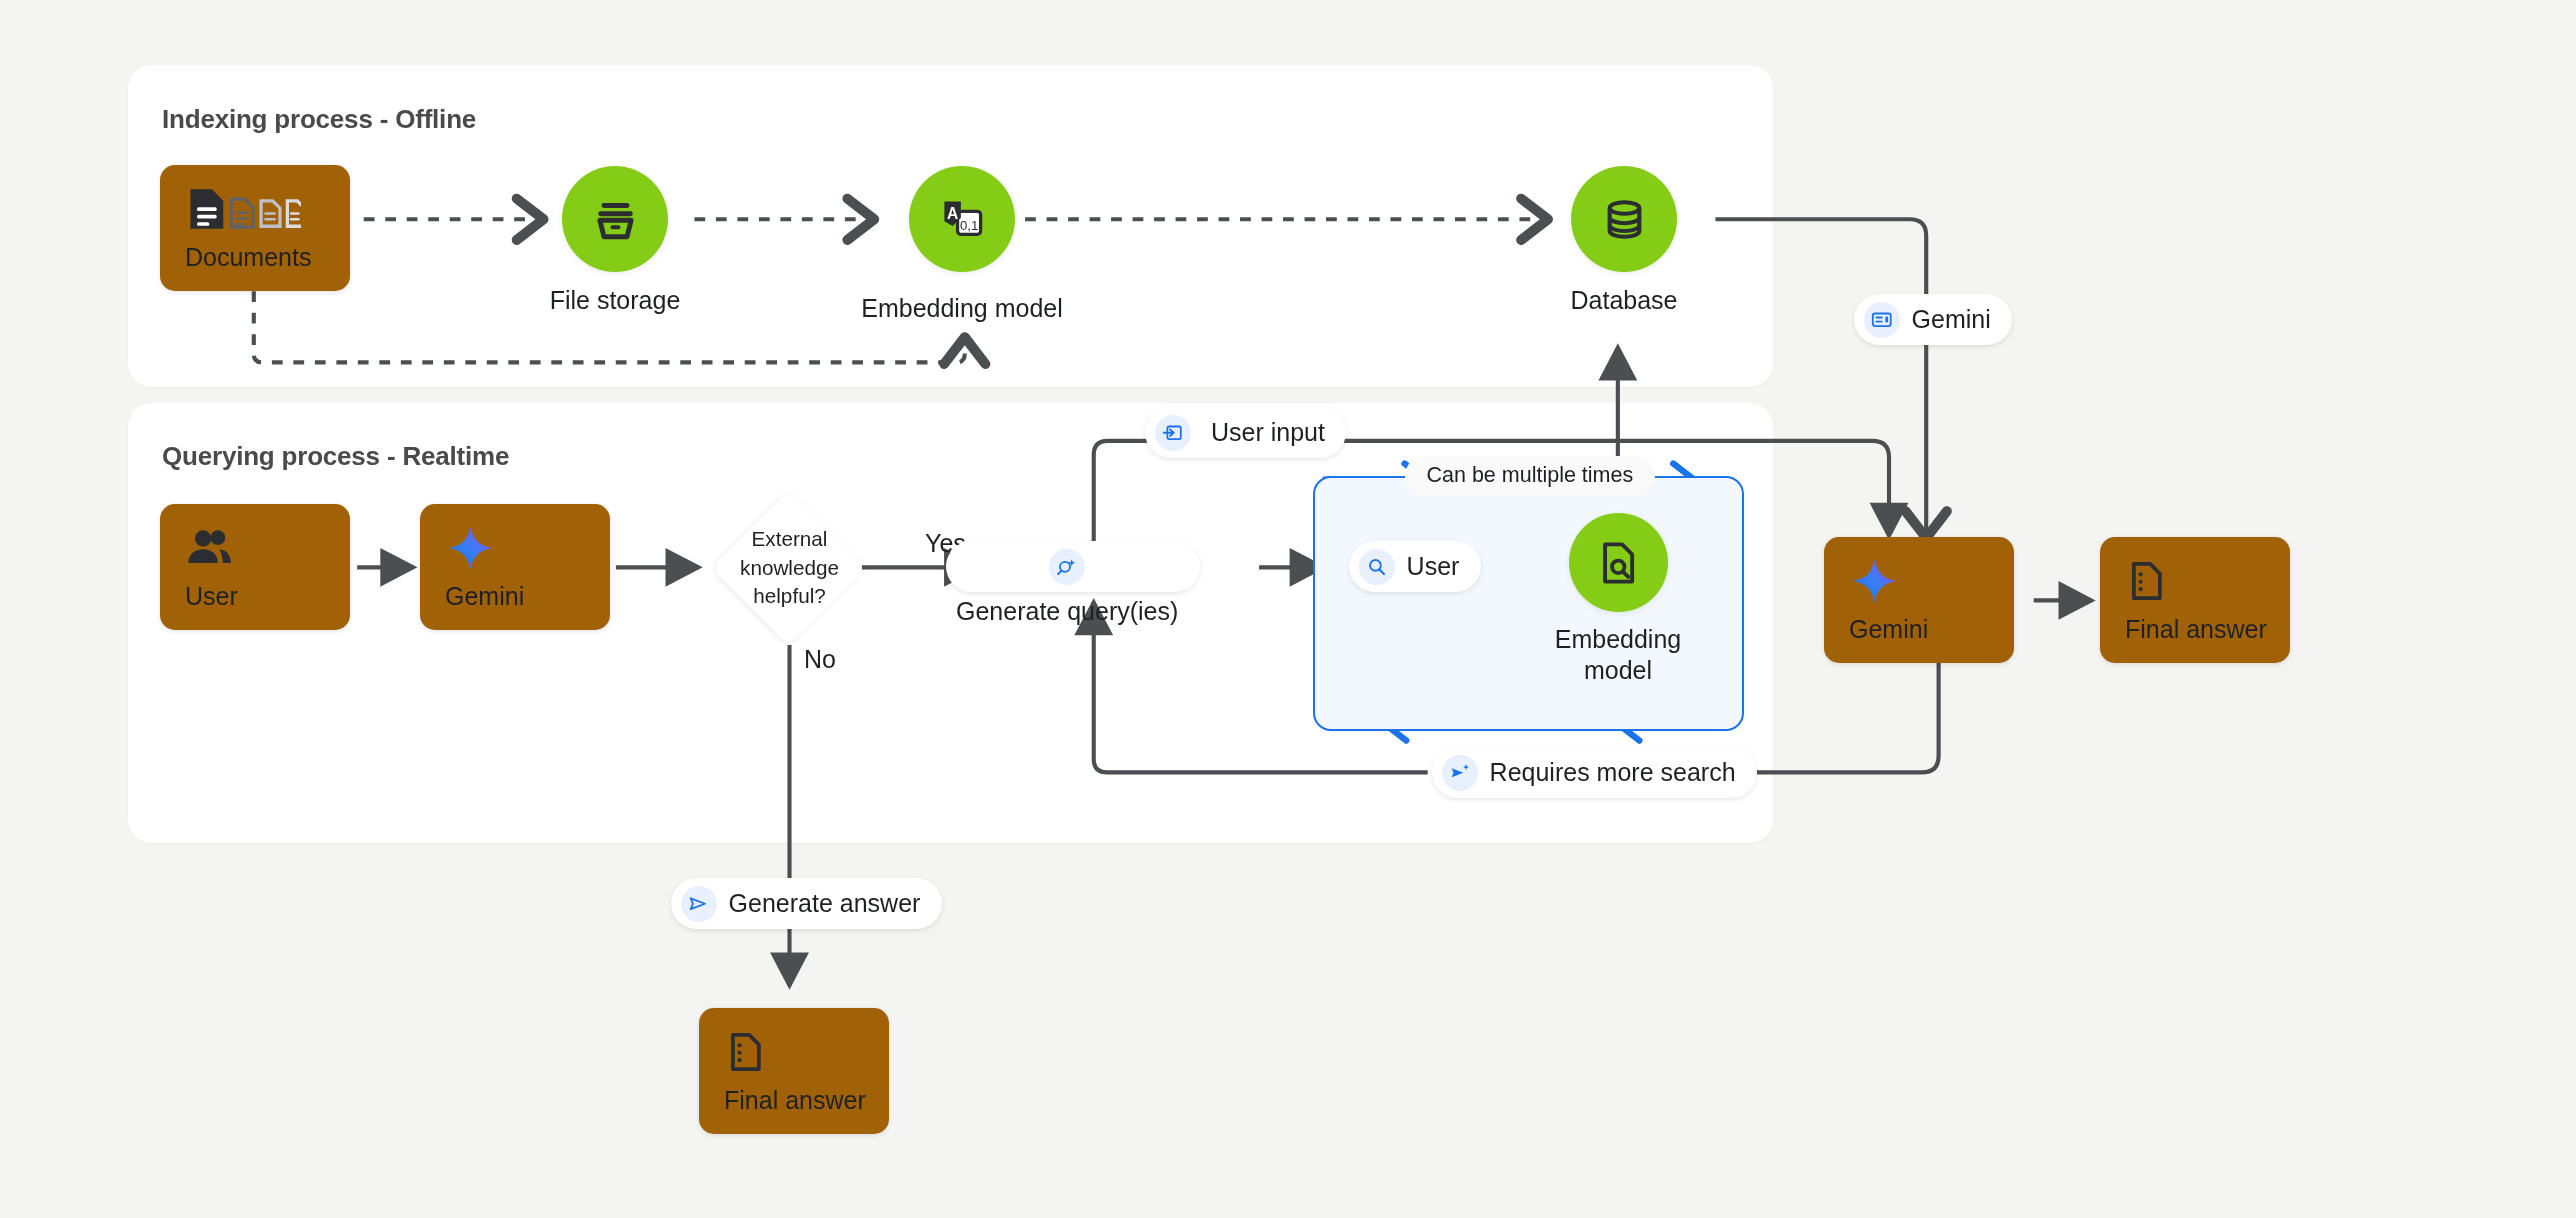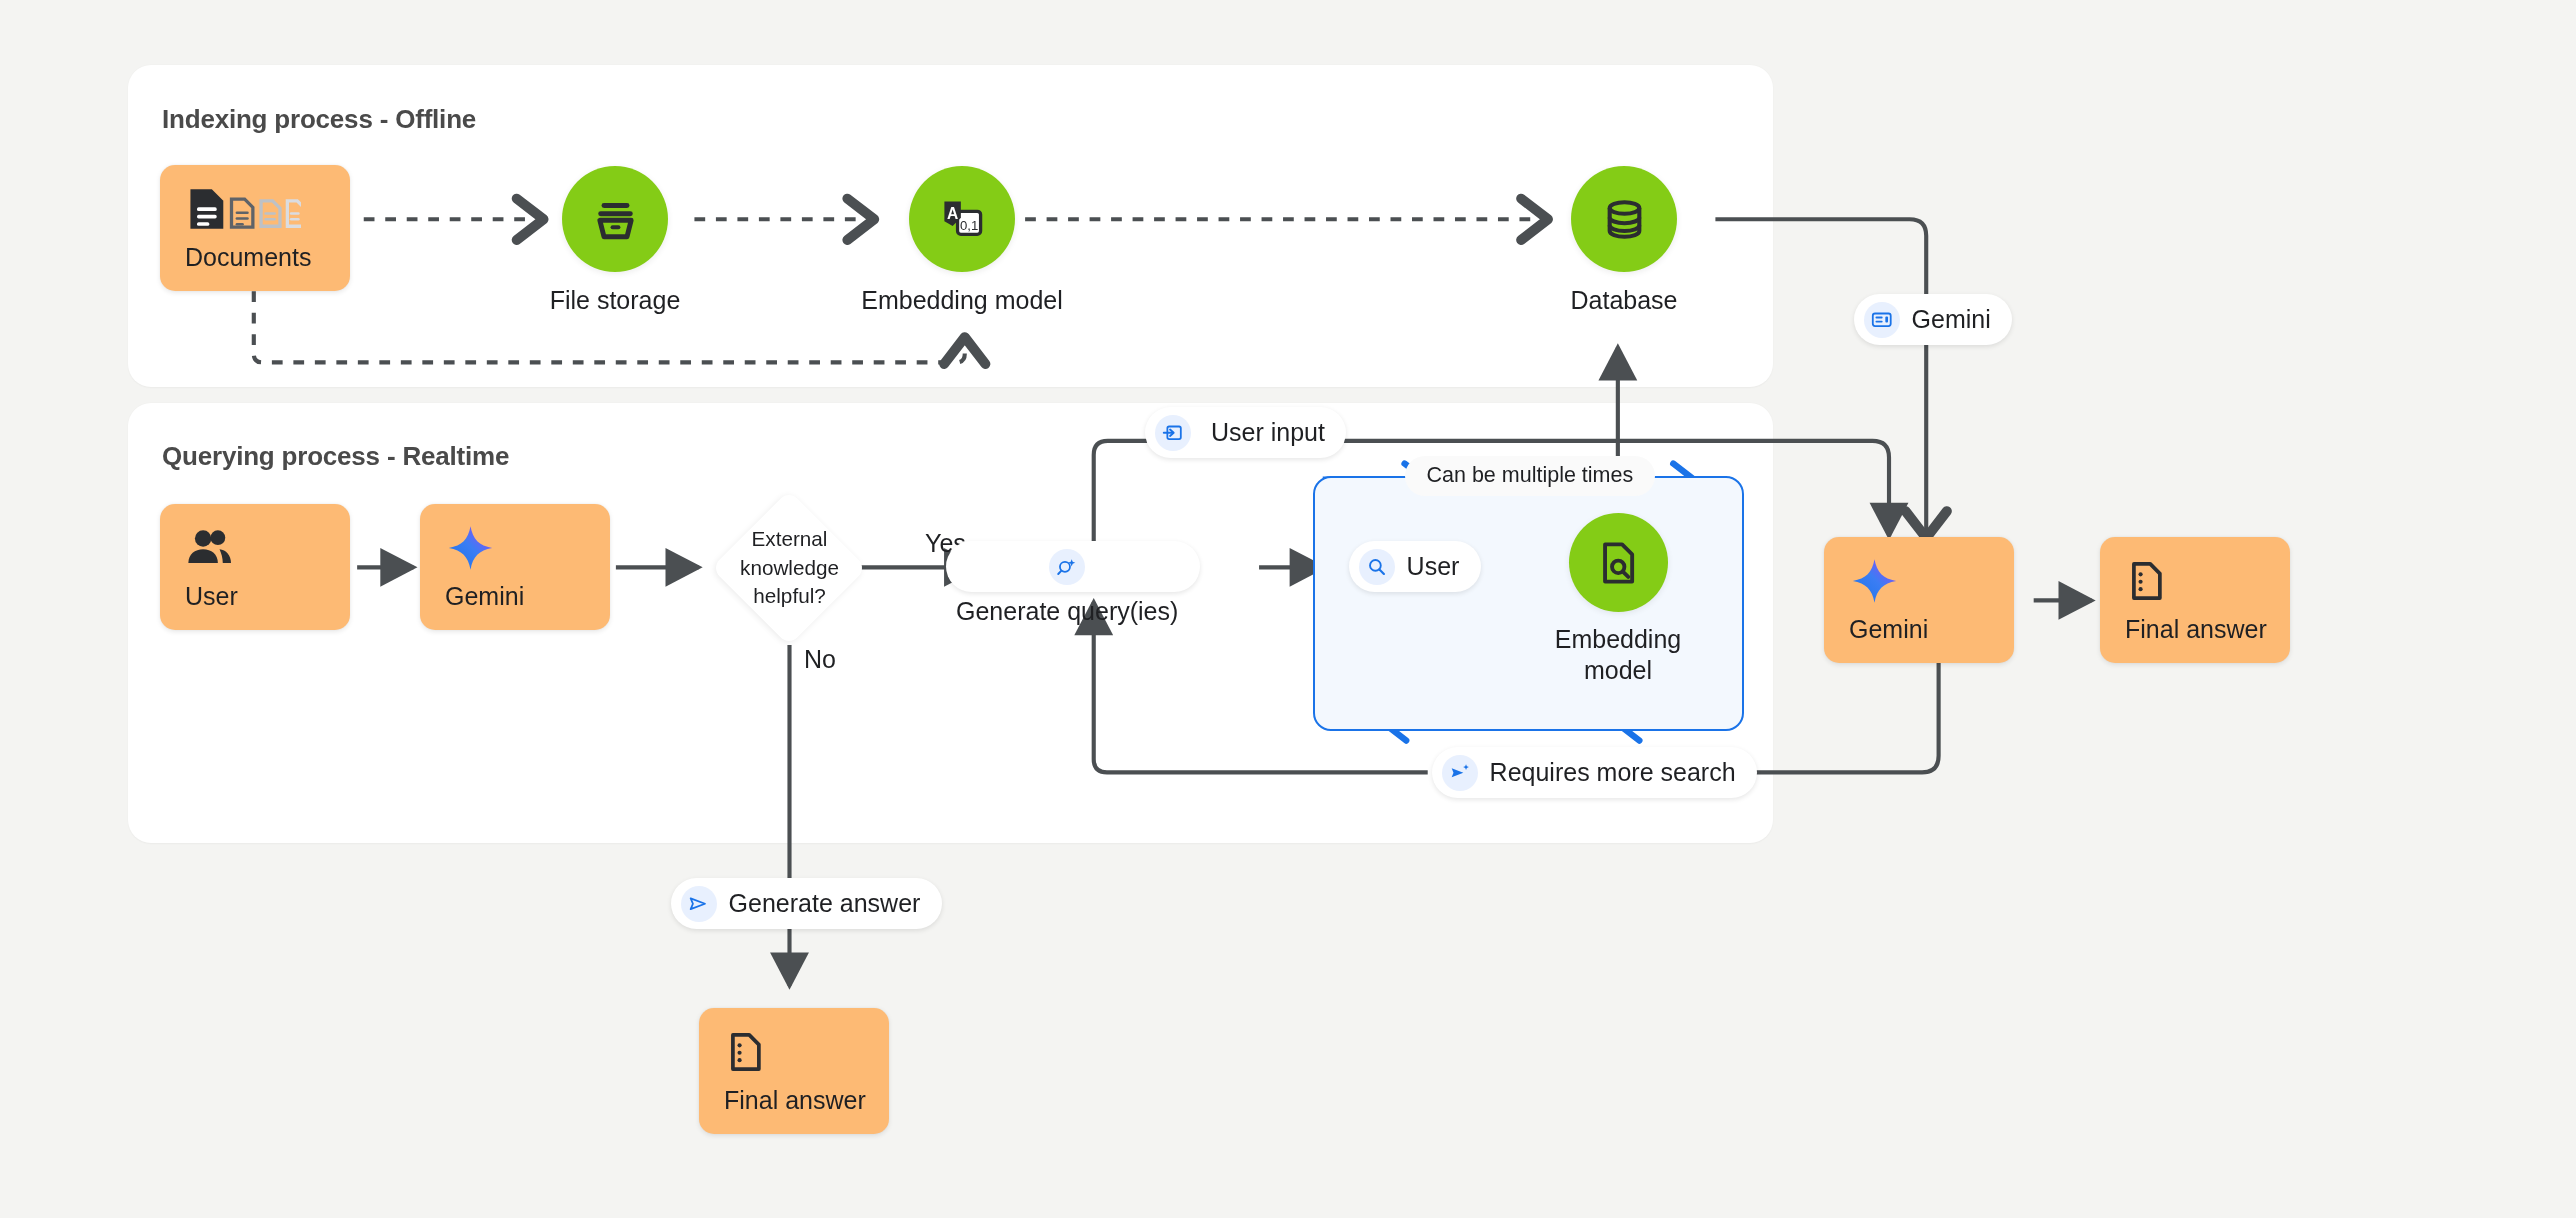--- a/index.html
+++ b/index.html
@@ -17,21 +17,21 @@
     position:absolute;background:#ffffff;border-radius:23px;
     box-shadow:0 0.8px 1.7px rgba(0,0,0,0.04);
   }
   .panel-title{
     position:absolute;color:#4a4a4a;font-size:26px;font-weight:700;
     letter-spacing:-0.2px;white-space:nowrap;
   }
 
   
   .card{
-    position:absolute;background:#fdba74;border-radius:15px;
+    position:absolute;background:#a16207;border-radius:15px;
     box-shadow:0 1.7px 5.8px rgba(0,0,0,0.09),0 0 0 0.8px rgba(0,0,0,0.015);
     display:flex;flex-direction:column;justify-content:center;
     padding:0 0 0 25px;box-sizing:border-box;
   }
   .card .ic{height:48px;display:flex;align-items:center;}
   .card .lbl{font-size:25px;color:#1f2023;margin-top:10px;white-space:nowrap;}
 
   
   .circ{
     position:absolute;border-radius:50%;background:#84cc16;
@@ -198,21 +198,21 @@
   <div class="circ-label" style="left:491px;top:285px;width:248px;">File storage</div>
 
   <div class="circ" style="left:909px;top:166px;width:106px;height:106px;">
     <svg width="51" height="51" viewBox="0 0 62 62">
       <rect x="25" y="21" width="28" height="28" rx="4" fill="#fff" stroke="#2b2d30" stroke-width="4"></rect>
       <text x="39" y="44" font-family="Liberation Sans, sans-serif" font-size="16" fill="#2b2d30" text-anchor="middle">0,1</text>
       <path d="M9,9 h20 v20 l-10,10 l-10,-6 z" fill="#2b2d30"></path>
       <text x="19" y="30" font-family="Liberation Sans, sans-serif" font-size="19" font-weight="bold" fill="#fff" text-anchor="middle">A</text>
     </svg>
   </div>
-  <div class="circ-label" style="left:838px;top:285px;width:248px;">Embedding model</div>
+  <div class="circ-label" style="left:838px;top:293px;width:248px;">Embedding model</div>
 
   <div class="circ" style="left:1571px;top:166px;width:106px;height:106px;">
     <svg width="51" height="51" viewBox="0 0 62 62">
       <g fill="none" stroke="#2b2d30" stroke-width="5">
         <ellipse cx="31" cy="17" rx="18" ry="7"></ellipse>
         <path d="M13,17 v28 c0,3.9 8.1,7 18,7 s18,-3.1 18,-7 v-28"></path>
         <path d="M13,28.5 c0,3.9 8.1,7 18,7 s18,-3.1 18,-7"></path>
         <path d="M13,38 c0,3.9 8.1,7 18,7 s18,-3.1 18,-7"></path>
       </g>
     </svg>

